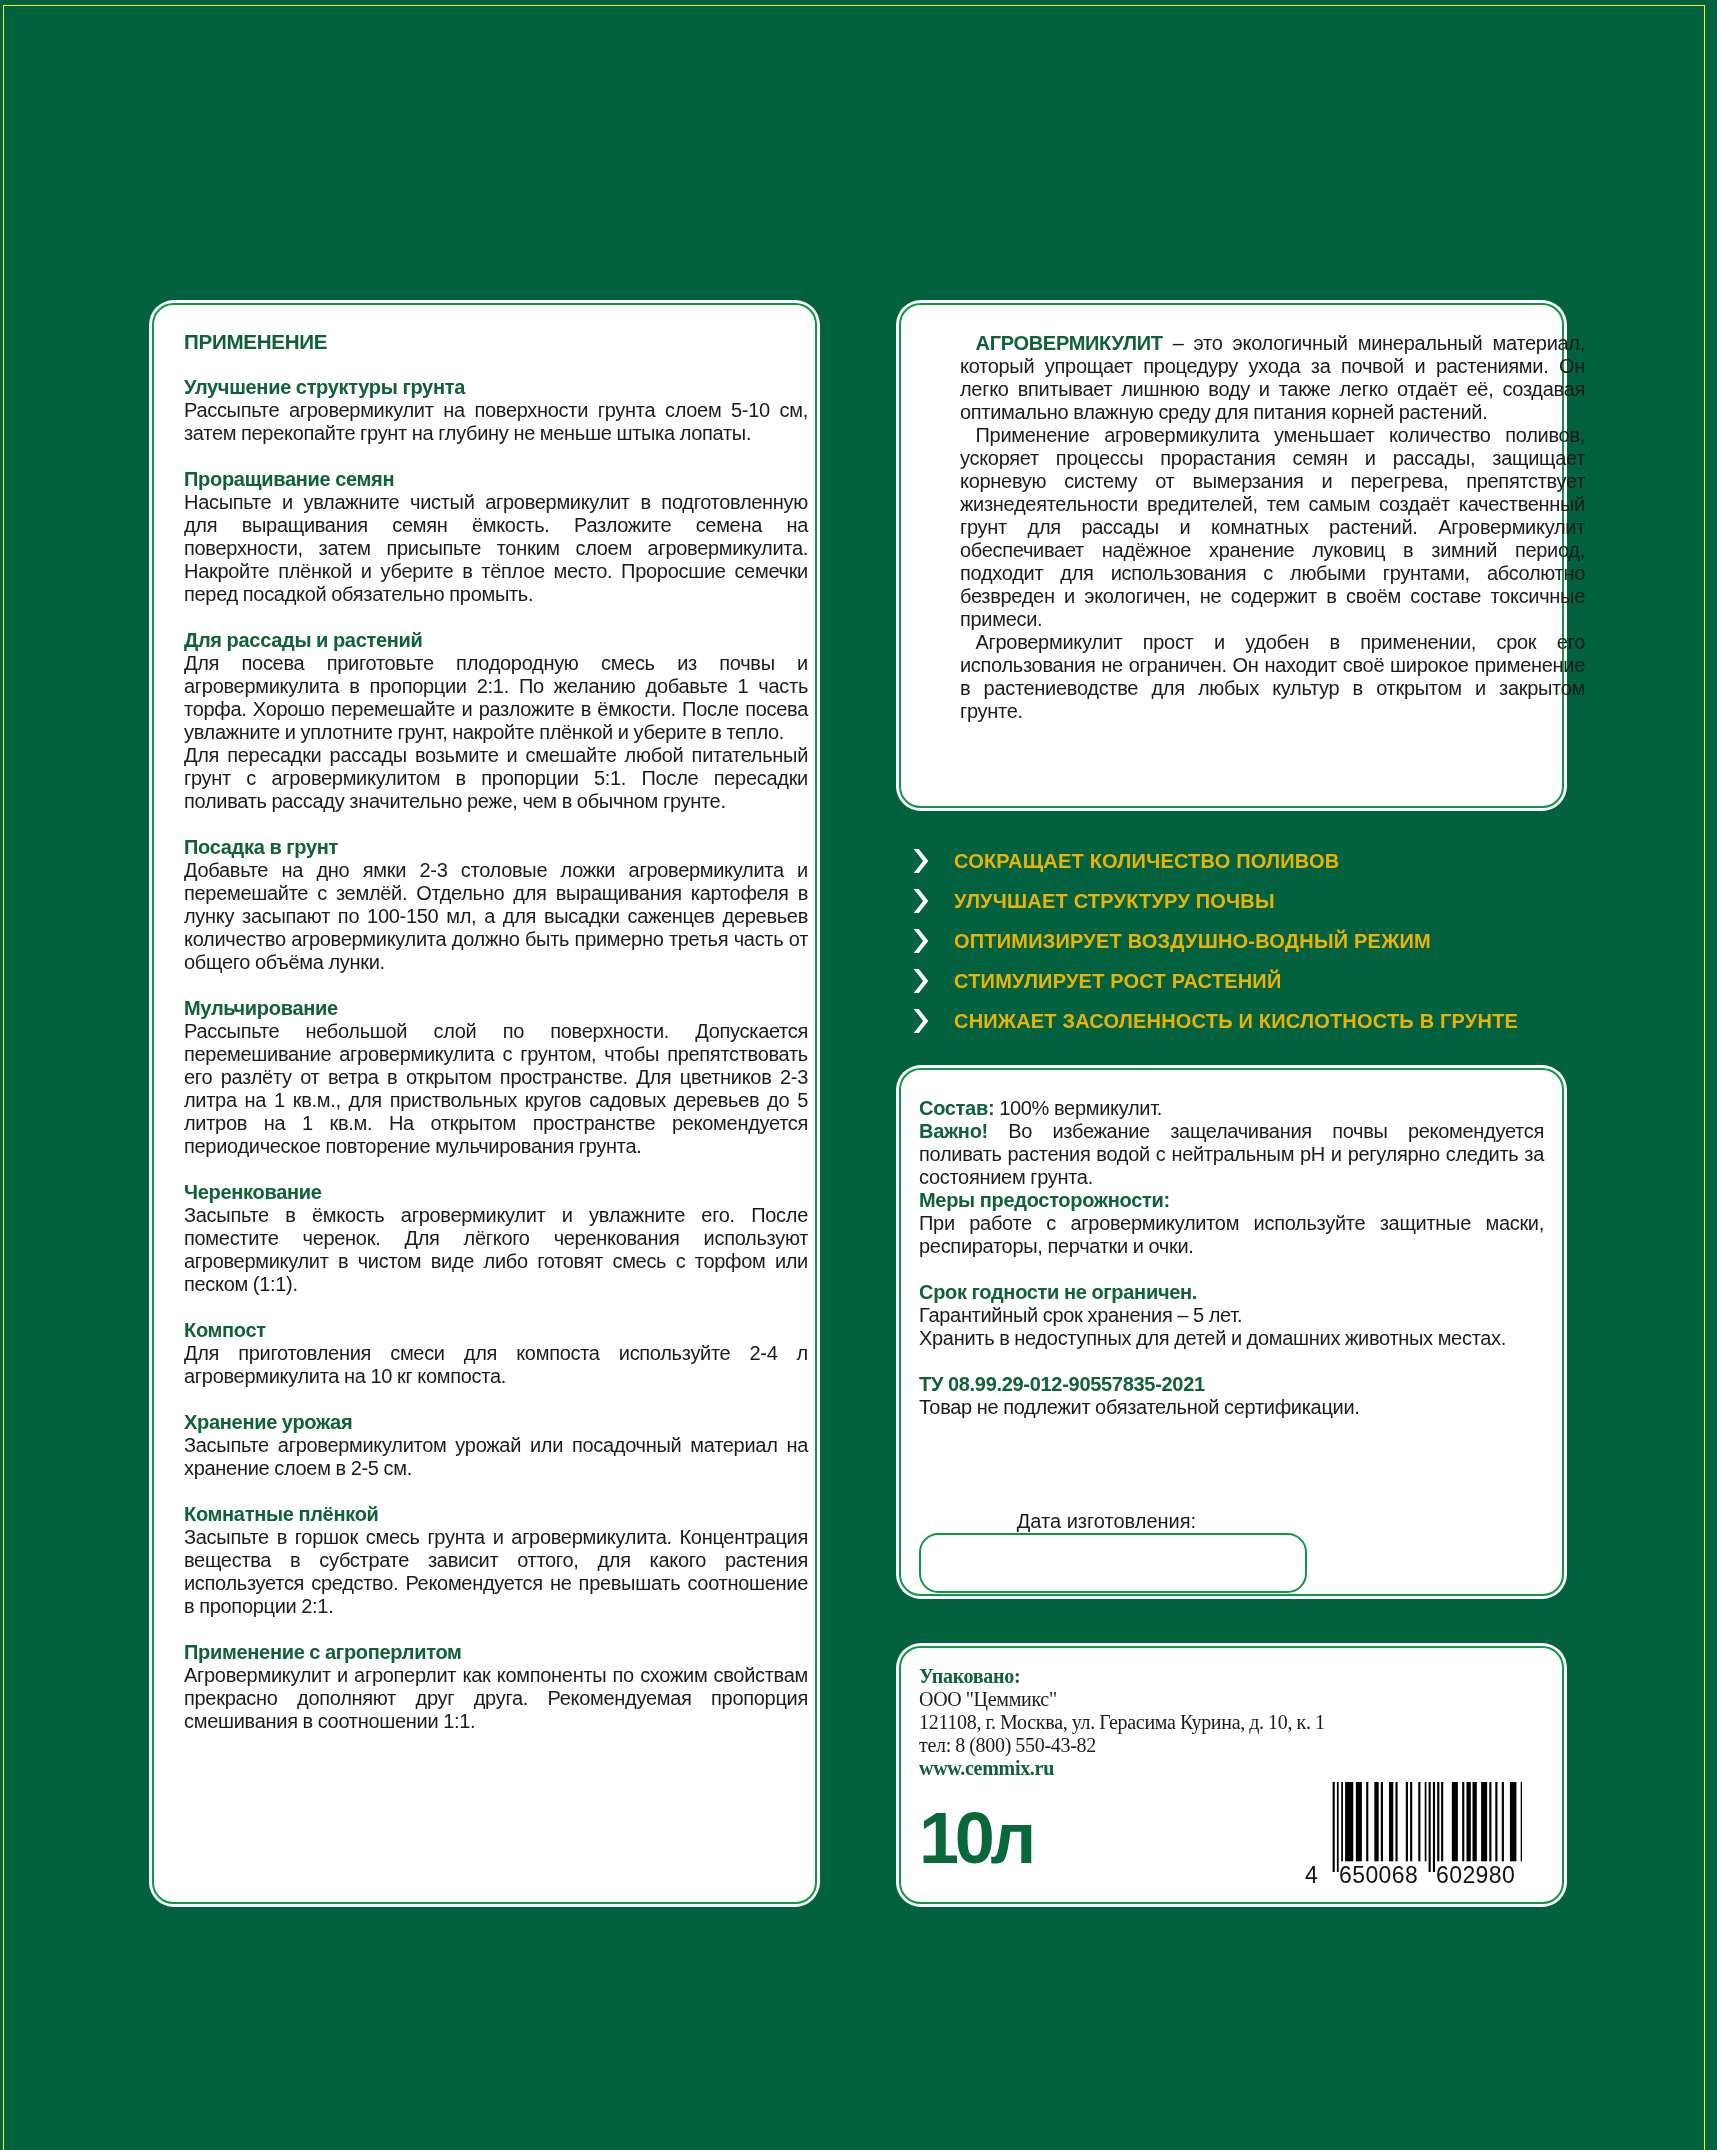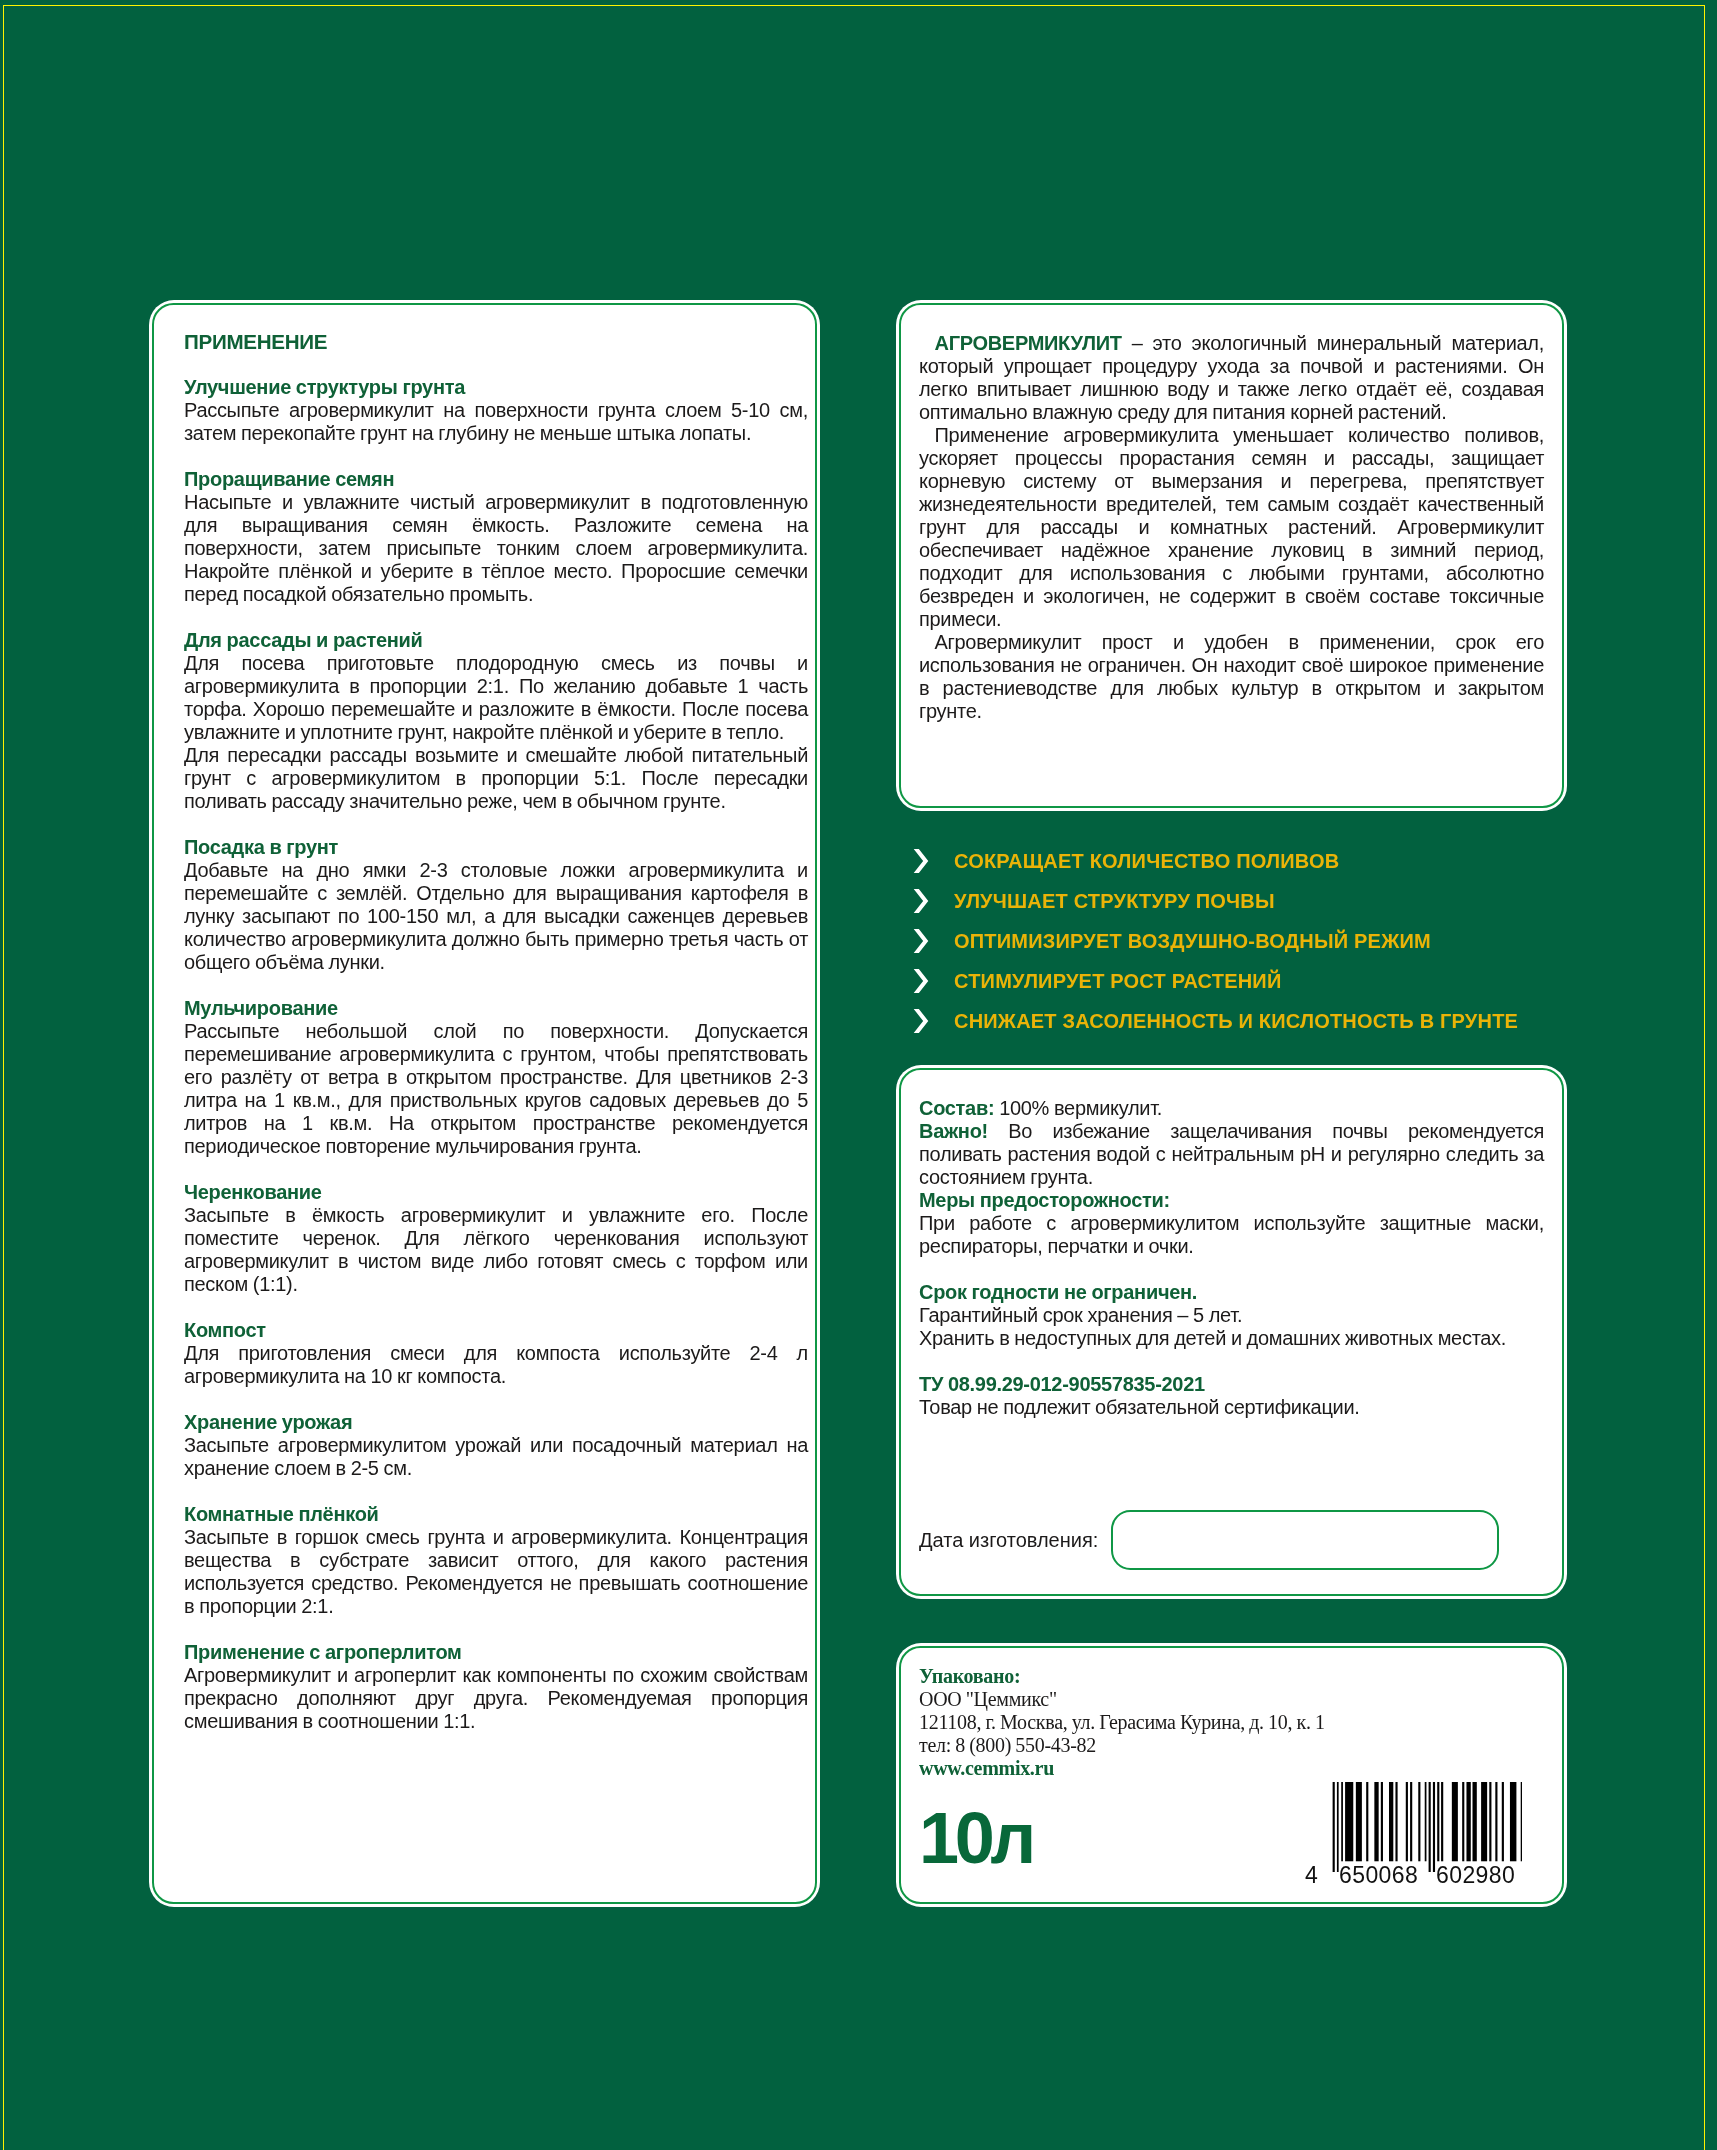--- a/index.html
+++ b/index.html
@@ -31,21 +31,21 @@
   .title { color:#0f6137; font-weight:bold; font-size:20.6px; margin-bottom:23px; display:block; }
   .indent { text-indent:15.5px; }
   .g { color:#0f6137; font-weight:bold; }
 
   
   .features { position:absolute; left:912px; top:841px; margin:0; padding:0; list-style:none; }
   .features li { height:40px; display:flex; align-items:center; color:#eab308; font-weight:bold; font-size:20px; letter-spacing:0.2px; }
   .chev { width:24px; height:26px; margin-right:18px; display:inline-block; }
   .chev svg { width:24px; height:26px; }
 
-  .date-row { position:absolute; left:919px; top:1510px; display:flex; align-items:center; }
+  .date-row { position:absolute; left:919px; top:1510px; display:flex; align-items:center;flex-direction:column; }
   .date-label { font-size:20px; color:#1c1a1a; margin-right:13px; }
   .date-field { width:388px; height:60px; border:2.6px solid #0f9745; border-radius:19.4px; box-sizing:border-box; background:#fff; }
 
   .volume { position:absolute; left:919px; top:1802px; color:#08683a; font-weight:900; font-size:72px; letter-spacing:-4.3px; line-height:1; }
   .barcode { position:absolute; left:1324px; top:1782px; width:198px; height:90px; }
   .bc-digits { position:absolute; top:1862px; font-size:23px; color:#111; letter-spacing:0.4px; font-family:"Liberation Sans Narrow","Liberation Sans",sans-serif; }
 </style>
 </head>
 <body>
 
@@ -96,21 +96,21 @@
   </div>
   <div>
     <span class="h">Применение с агроперлитом</span>
     <p>Агровермикулит и агроперлит как компоненты по схожим свойствам прекрасно дополняют друг друга. Рекомендуемая пропорция смешивания в соотношении 1:1.</p>
   </div>
 </div>
 
 <div class="box" style="left:896px; top:300px; width:671px; height:511px;">
   <div class="box-inner"></div>
 </div>
-<div class="content" style="left:919px; top:332px; width:625px;">
+<div class="content" style="left:960px; top:332px; width:625px;">
   <p class="indent"><span class="g">АГРОВЕРМИКУЛИТ</span><span> – это экологичный минеральный материал, который упрощает процедуру ухода за почвой и растениями. Он легко впитывает лишнюю воду и также легко отдаёт её, создавая оптимально влажную среду для питания корней растений.</span></p>
   <p class="indent">Применение агровермикулита уменьшает количество поливов, ускоряет процессы прорастания семян и рассады, защищает корневую систему от вымерзания и перегрева, препятствует жизнедеятельности вредителей, тем самым создаёт качественный грунт для рассады и комнатных растений. Агровермикулит обеспечивает надёжное хранение луковиц в зимний период, подходит для использования с любыми грунтами, абсолютно безвреден и экологичен, не содержит в своём составе токсичные примеси.</p>
   <p class="indent">Агровермикулит прост и удобен в применении, срок его использования не ограничен. Он находит своё широкое применение в растениеводстве для любых культур в открытом и закрытом грунте.</p>
 </div>
 
 <ul class="features">
   <li>
     <span class="chev"><svg viewBox="0 0 56 60">
           <polygon points="4,2 16,2 38,30 16,58 4,58 26,30" fill="#fff"></polygon>
         </svg></span>

